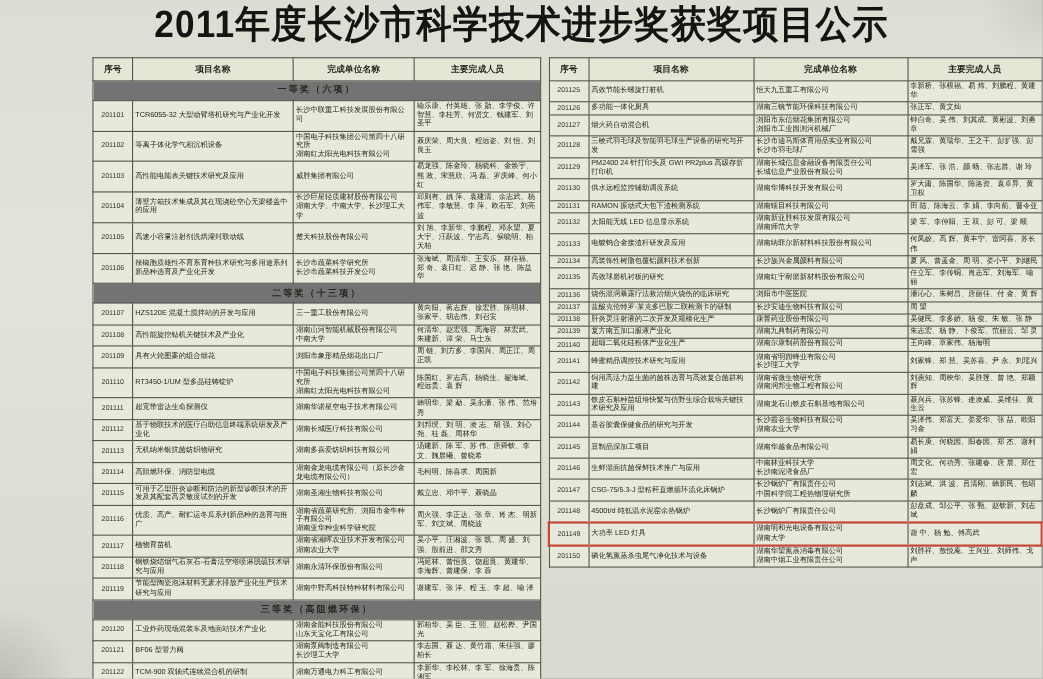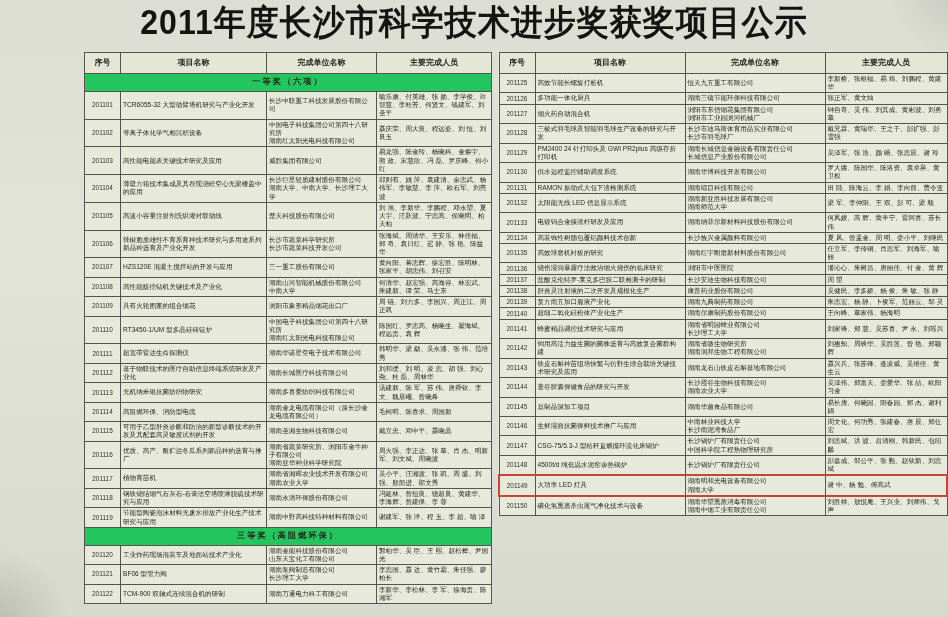--- a/index.html
+++ b/index.html
@@ -28,21 +28,21 @@
     padding:1px 2px; line-height:1.25; vertical-align:middle;
     overflow:hidden;
   }
   .tbl th {
     font-size:8px; font-weight:bold; height:18px;
     background:#e4e7d6;
   }
   .tbl td { font-size:6.6px; }
   td.section-cell {
     text-align:center; font-weight:bold; font-size:8.2px; height:15px;
-    background:#22c55e; letter-spacing:2px;
+    background:#737373; letter-spacing:2px;
   }
   td.id-cell   { text-align:center; font-size:6.4px; color:#30302a; }
   td.unit-cell { white-space:pre-line; }
   tr.highlighted td { border-top:2px solid #c2473a; border-bottom:2px solid #c2473a; }
   tr.highlighted td:first-child { border-left:2px solid #c2473a; }
   tr.highlighted td:last-child  { border-right:2px solid #c2473a; }
 </style>
 </head>
 <body>
 
@@ -101,20 +101,23 @@
           <td>刘 旭、李新华、李鹏程、邓永望、夏大宇、汪跃波、宁志高、侯晓明、柏天柏</td>
         </tr>
         <tr>
           <td class="id-cell">201106</td>
           <td>辣椒胞质雄性不育系育种技术研究与多用途系列新品种选育及产业化开发</td>
           <td class="unit-cell">长沙市蔬菜科学研究所
 长沙市蔬菜科技开发公司</td>
           <td>张海斌、周清华、王安乐、林佳福、郑 奇、袁日红、迟 静、张 艳、陈益华</td>
         </tr>
         <tr>
+          <td colspan="4" class="section-cell">二等奖（十三项）</td>
+        </tr>
+        <tr>
           <td class="id-cell">201107</td>
           <td>HZS120E 混凝土搅拌站的开发与应用</td>
           <td class="unit-cell">三一重工股份有限公司</td>
           <td>黄向阳、蒋志辉、徐宏胜、陈明林、张家平、胡志伟、刘召安</td>
         </tr>
         <tr>
           <td class="id-cell">201108</td>
           <td>高性能旋挖钻机关键技术及产业化</td>
           <td class="unit-cell">湖南山河智能机械股份有限公司
 中南大学</td>

